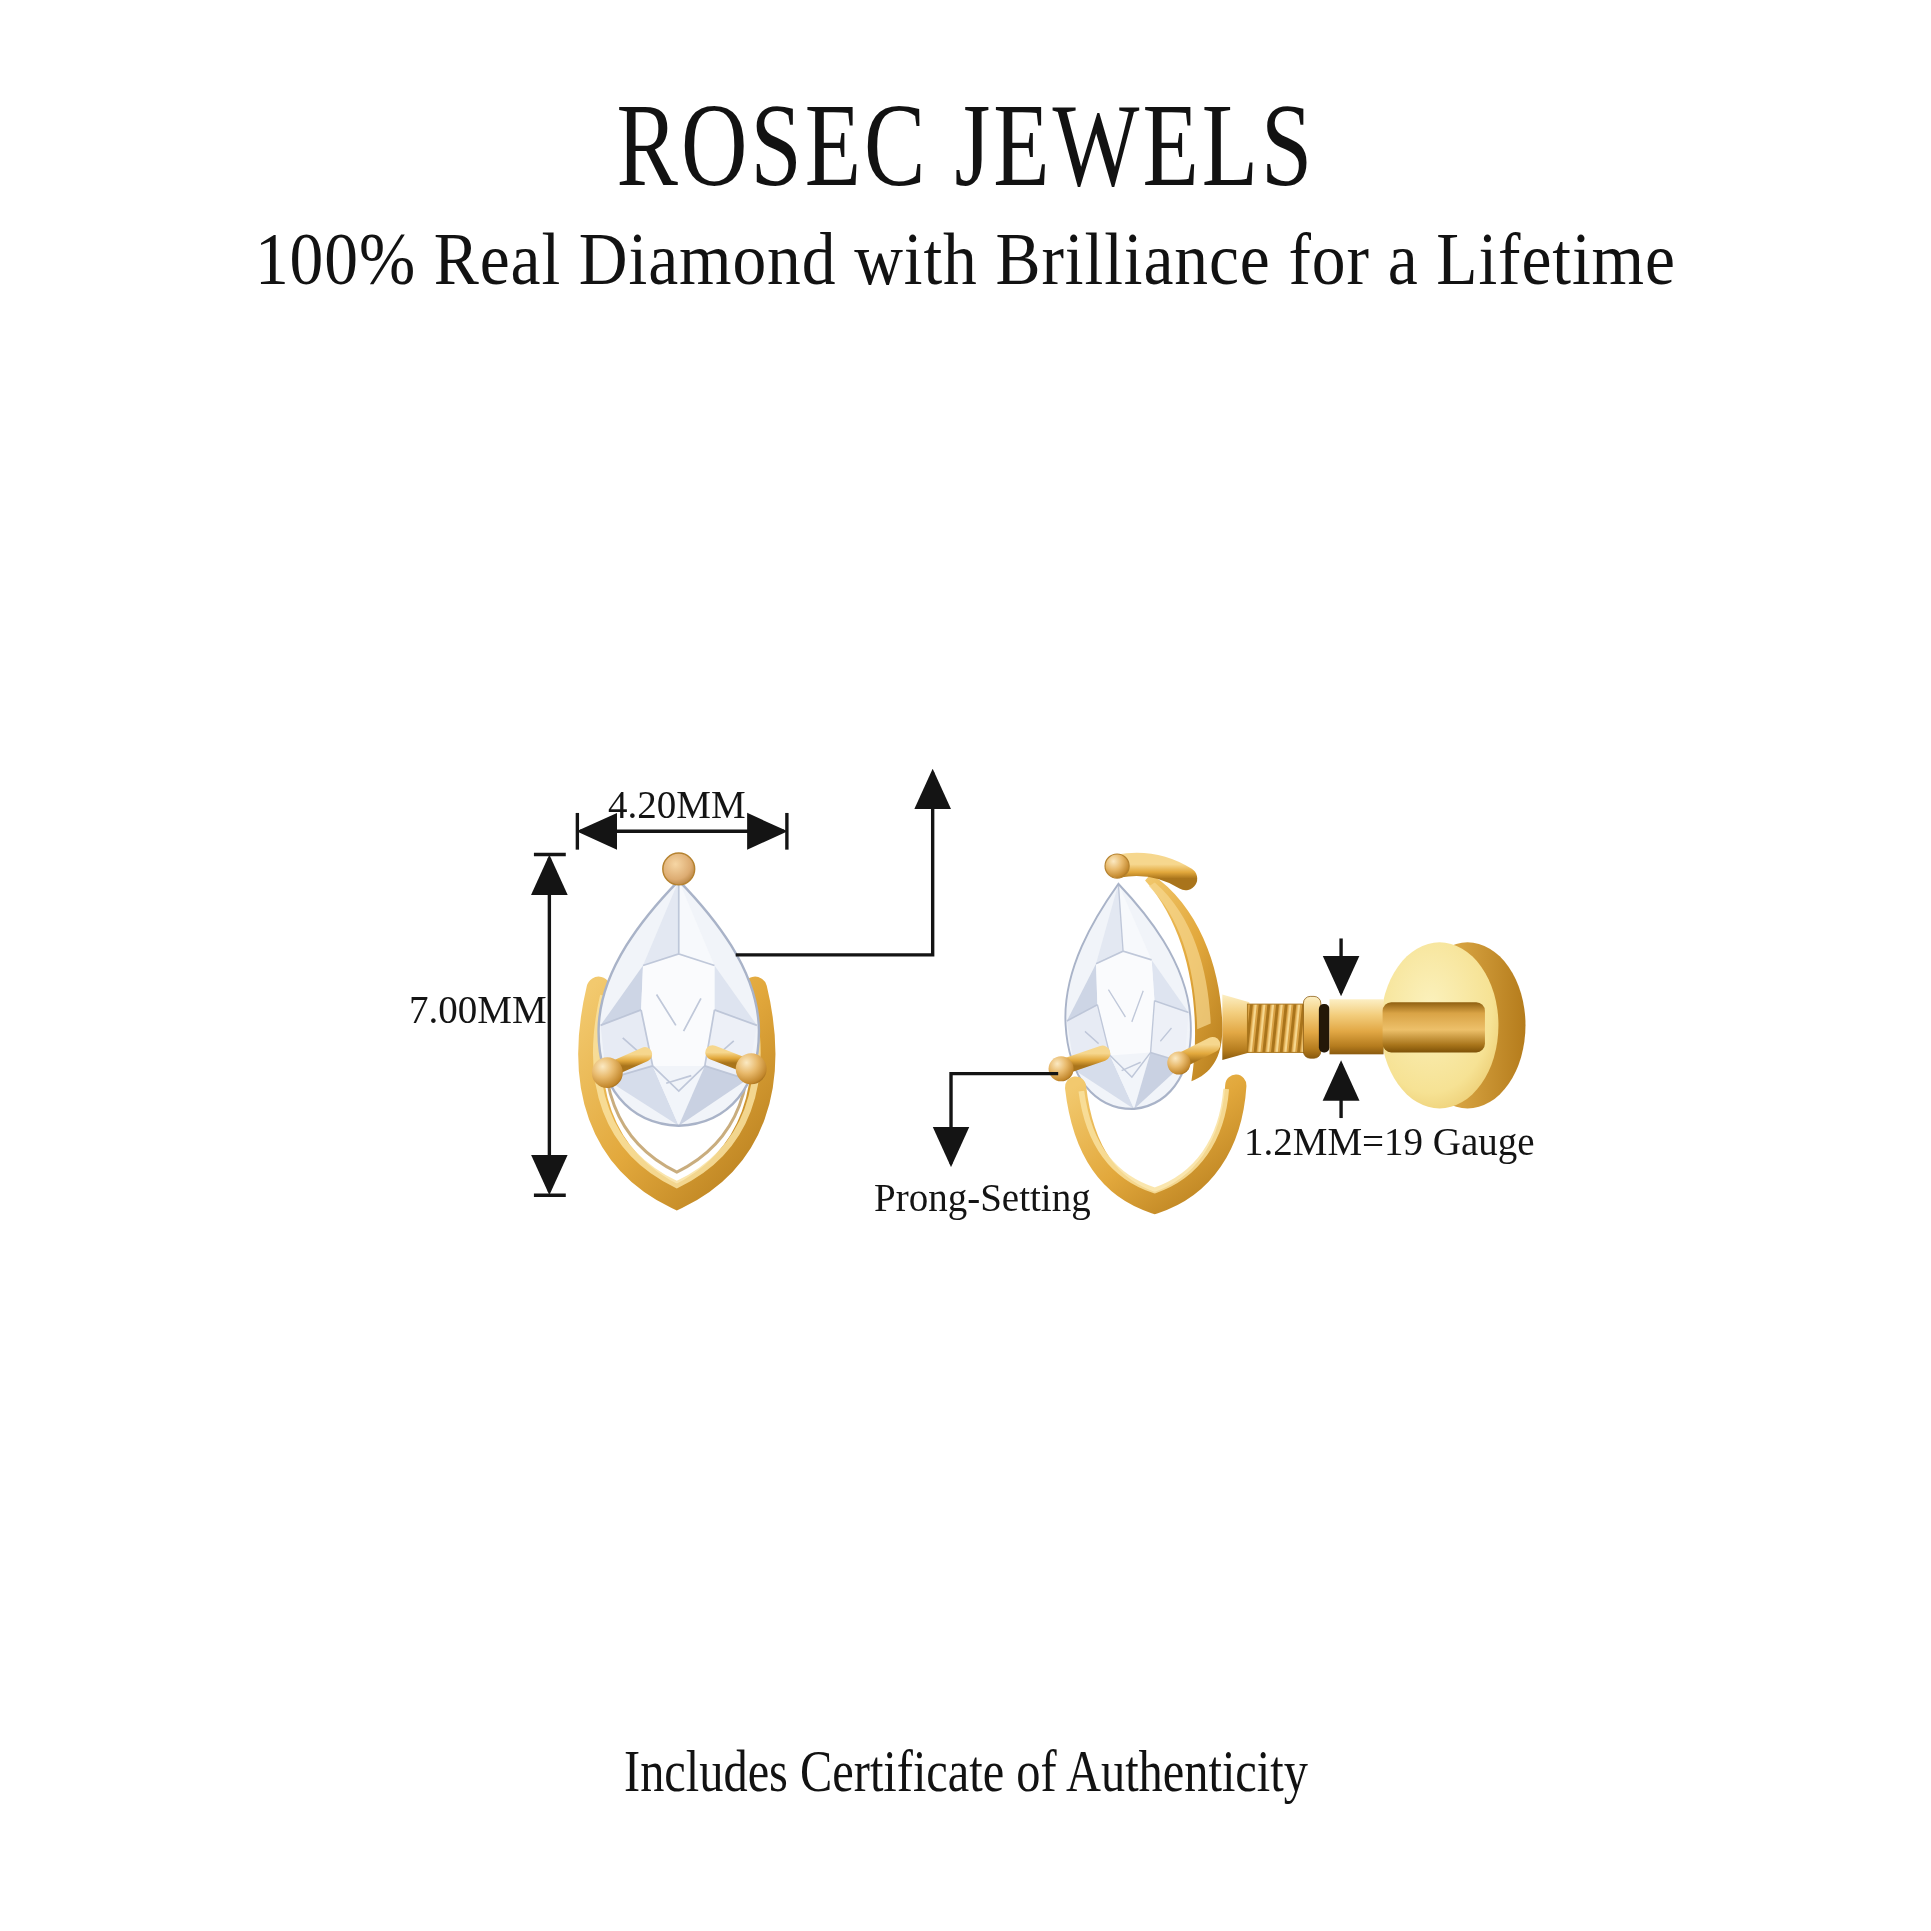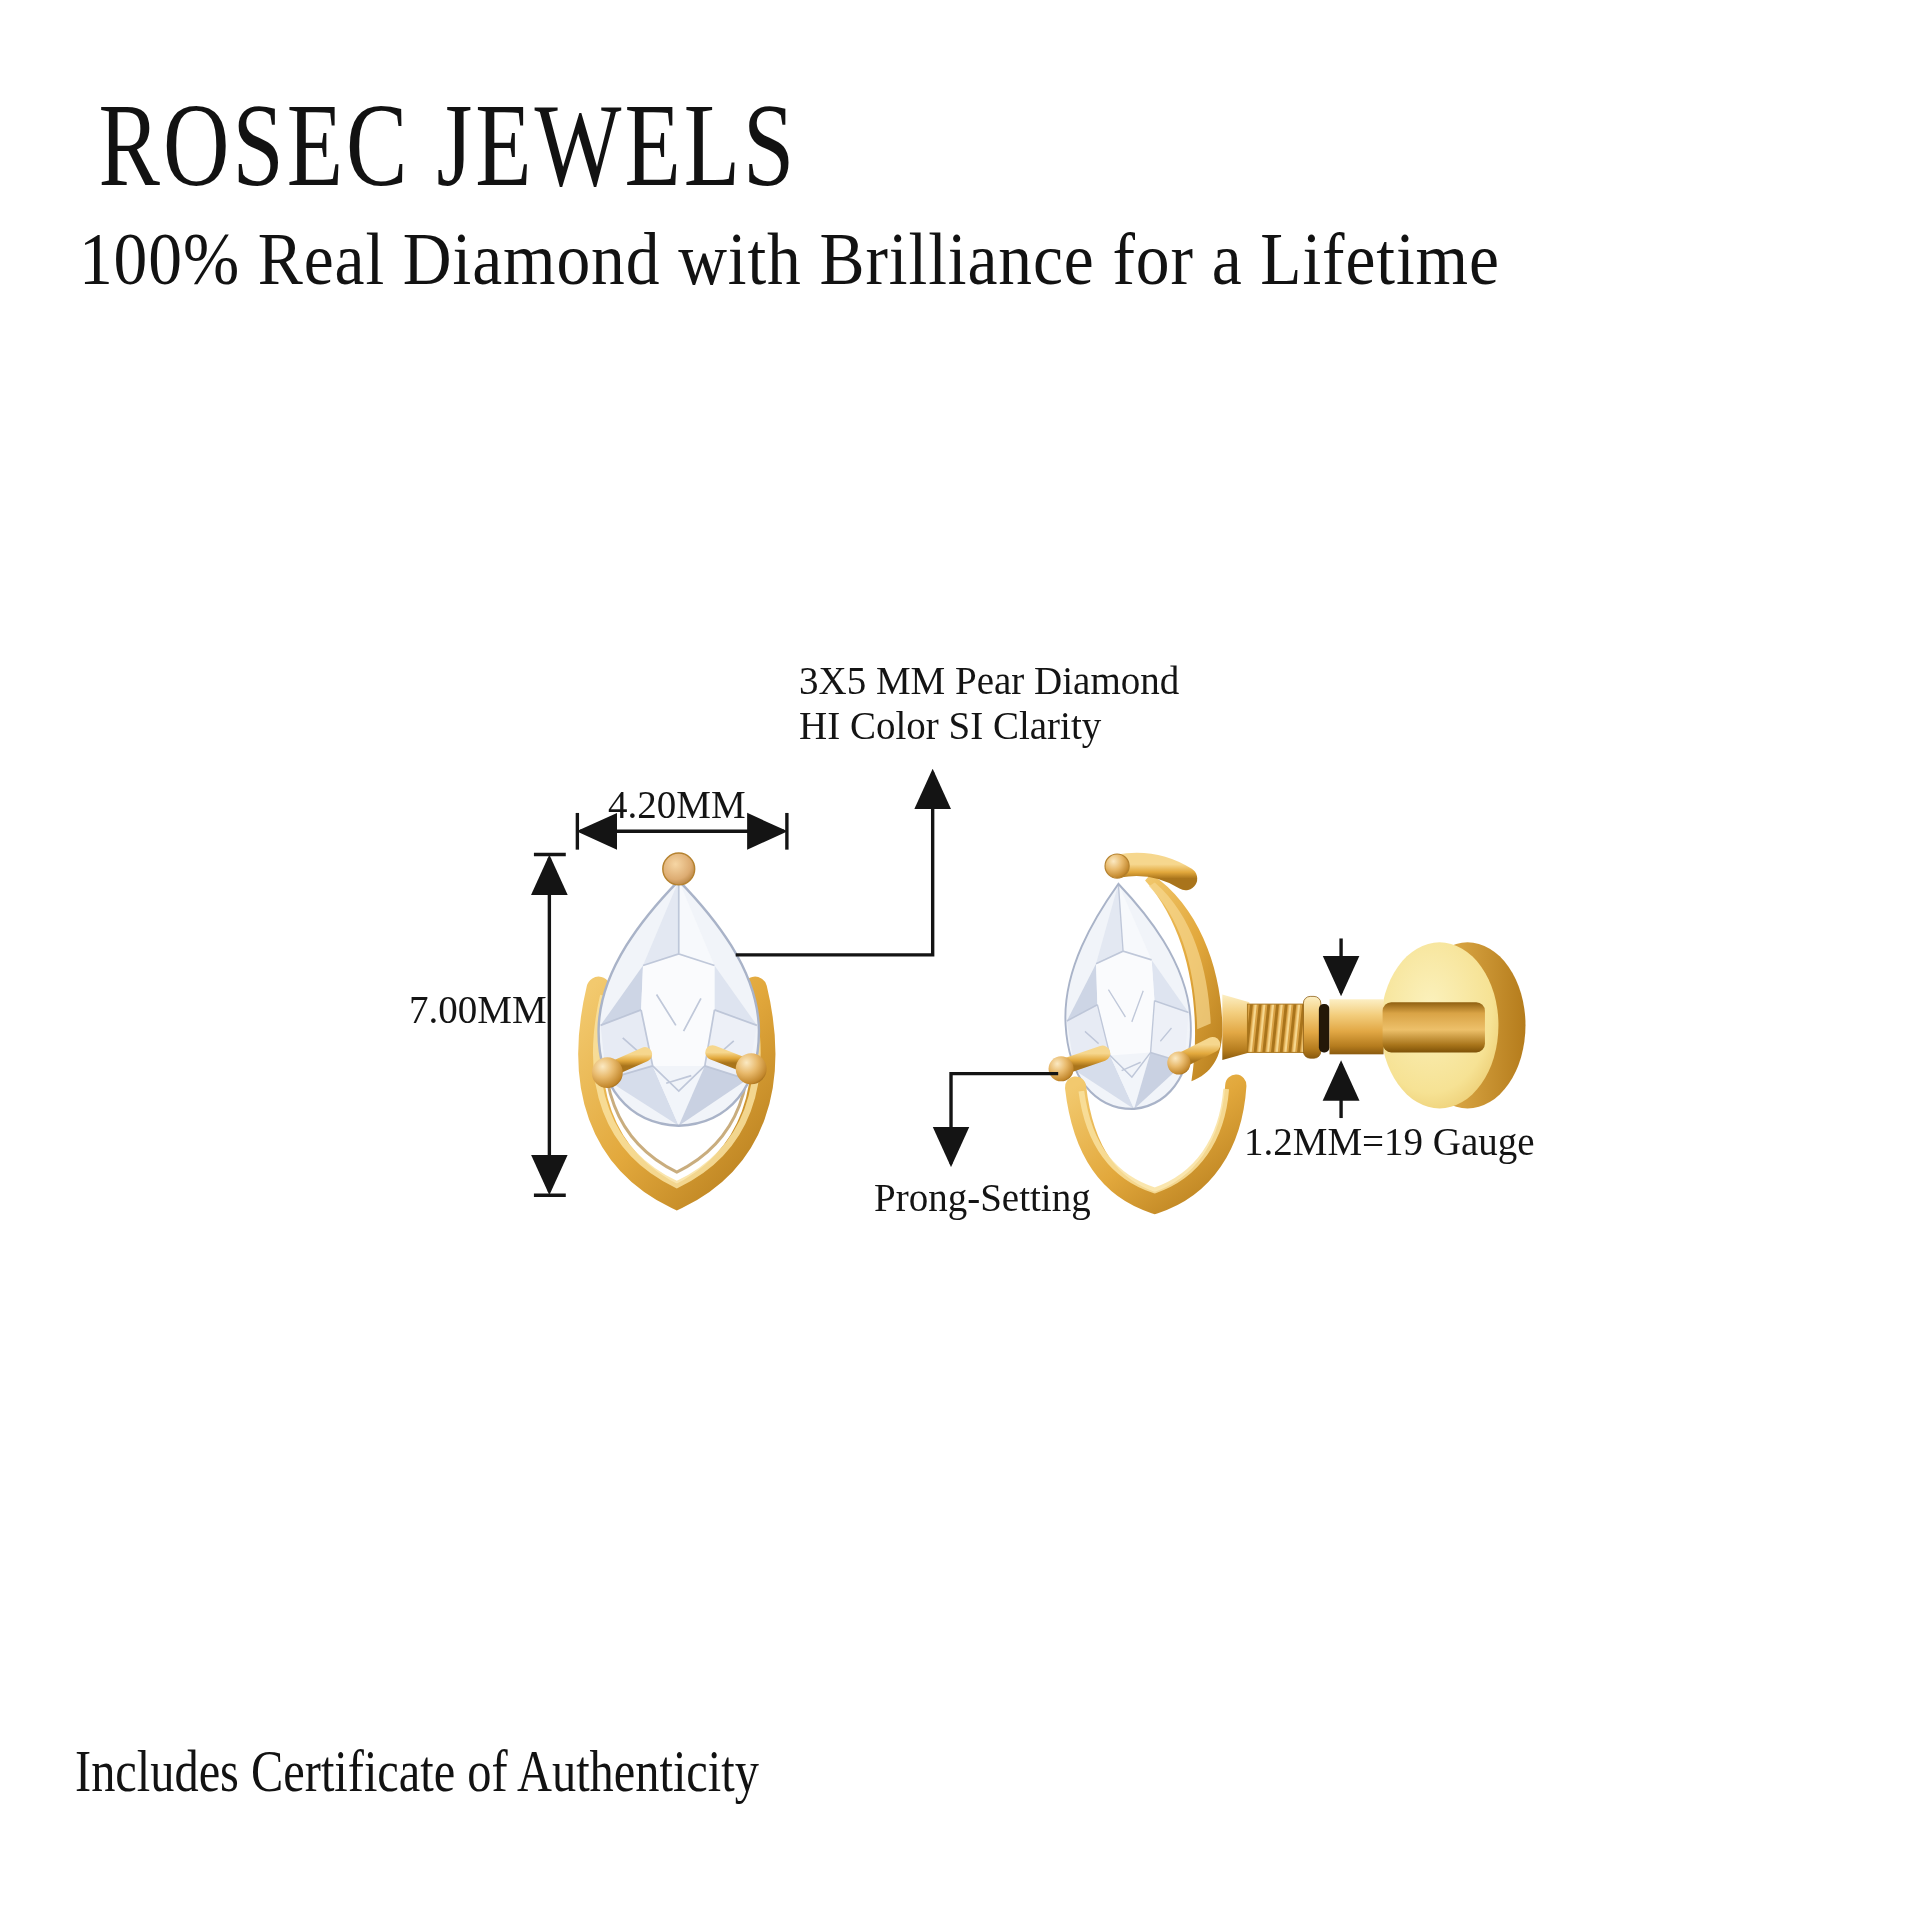--- a/index.html
+++ b/index.html
@@ -6,21 +6,21 @@
   .canvas {
     position: relative;
     width: 1931px;
     height: 1931px;
     background: #ffffff;
     color: #141414;
     font-family: "Liberation Serif", "DejaVu Serif", serif;
     overflow: hidden;
   }
   .abs { position: absolute; }
-  .center-row { left: 0; right: 0; text-align: left; }
+  .center-row { left: 0; right: 0; text-align: center; }
   .squeeze { display: inline-block; transform-origin: 50% 50%; white-space: nowrap; }
 
   .brand-title { top: 81px; }
   .brand-title .squeeze {
     font-size: 118px; line-height: 1.1; letter-spacing: 3.9px;
     transform: scaleX(0.78); font-weight: 400; color: #121212;
   }
   .tagline { top: 218px; }
   .tagline .squeeze {
     font-size: 75px; line-height: 1.1; letter-spacing: 1px;
@@ -188,24 +188,20 @@
       </g>
       <path d="M762 989 L966 989 L966 800" marker-end="url(#arrow)"></path>
       <path d="M1096 1112 L985 1112 L985 1205" marker-end="url(#arrow)"></path>
       <g>
         <line x1="1389" y1="972" x2="1389" y2="1028" marker-end="url(#arrow)"></line>
         <line x1="1389" y1="1158" x2="1389" y2="1102" marker-end="url(#arrow)"></line>
       </g>
     </g>
   </svg>
 
-  <div class="abs ann spec-label">
-    <div>3X5 MM Pear Diamond</div>
-    <div>HI Color SI Clarity</div>
-  </div>
   <div class="abs ann width-label">4.20MM</div>
   <div class="abs ann height-label">7.00MM</div>
   <div class="abs ann prong-label">Prong-Setting</div>
   <div class="abs ann gauge-label">1.2MM=19 Gauge</div>
 
   <div class="abs center-row footer-note">
     <span class="squeeze">Includes Certificate of Authenticity</span>
   </div>
 
 </div>

